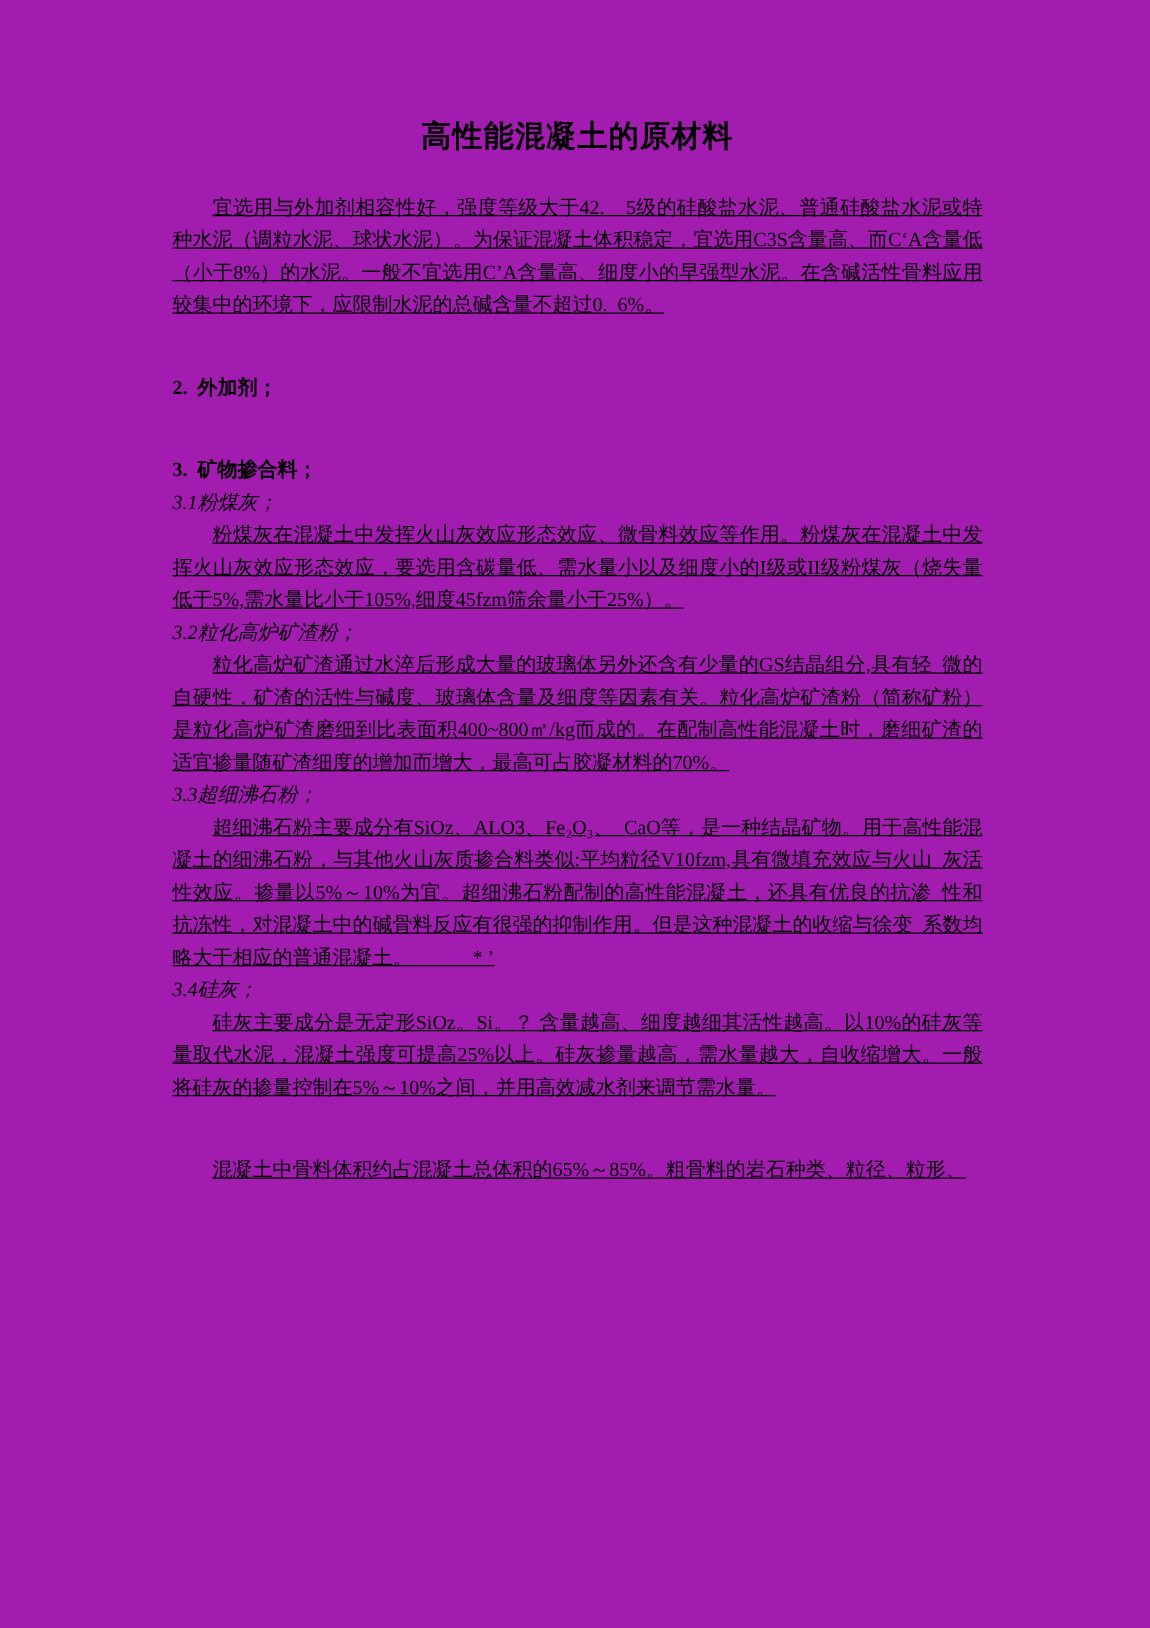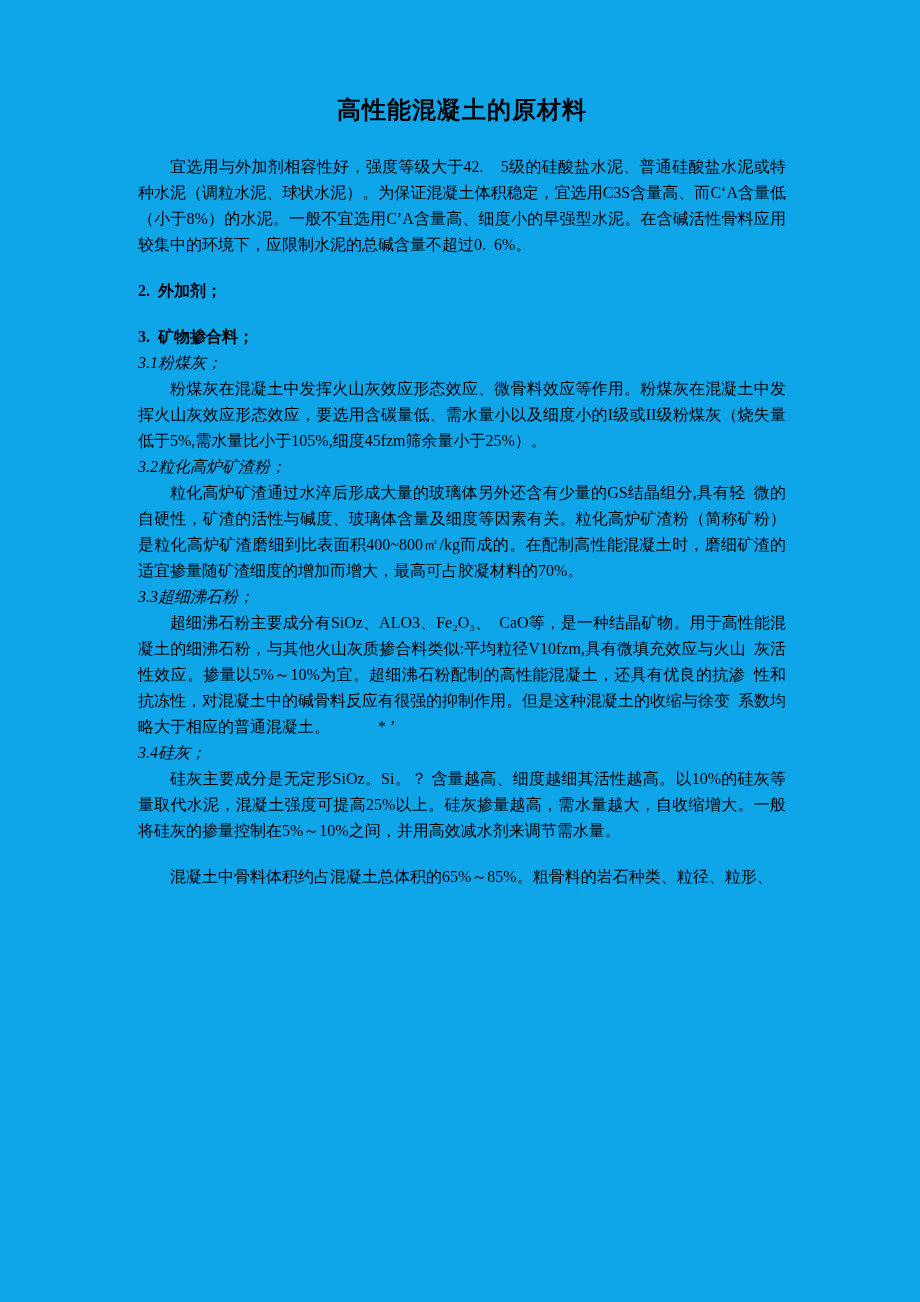--- a/index.html
+++ b/index.html
@@ -9,49 +9,50 @@
       height: 1302px;
       background: #ffffff;
       color: #000000;
       font-family: "Liberation Serif", "DejaVu Serif", serif;
     }
     .page {
       width: 920px;
       height: 1302px;
       padding: 96px 134px 40px 138px;
       overflow: hidden;
-      background: #0ea5e9;
+      background: #a21caf;
     }
     .title {
       margin: 0 0 30px 0;
       font-size: 24px;
       line-height: 28px;
       font-weight: 700;
       text-align: center;
       letter-spacing: 1px;
       white-space: pre-wrap;
     }
     .sec { margin: 0; }
-    .sec.main { margin-top: 20px; }
+    .sec.main { margin-top: 40px; }
     .title + .sec.main { margin-top: 0; }
     .heading {
       margin: 0;
       font-size: 16px;
       line-height: 26px;
       font-weight: 700;
       white-space: pre-wrap;
     }
     .heading.sub { font-weight: 400; font-style: italic; }
     .para {
       margin: 0;
       font-size: 16px;
       line-height: 26px;
       text-indent: 32px;
       text-align: justify;
       white-space: pre-wrap;
+      text-decoration: underline;
     }
   </style>
 </head>
 <body>
 
 <div class="page">
 
   <h1 class="title">高性能混凝土的原材料</h1>
 
   <section class="sec main">

